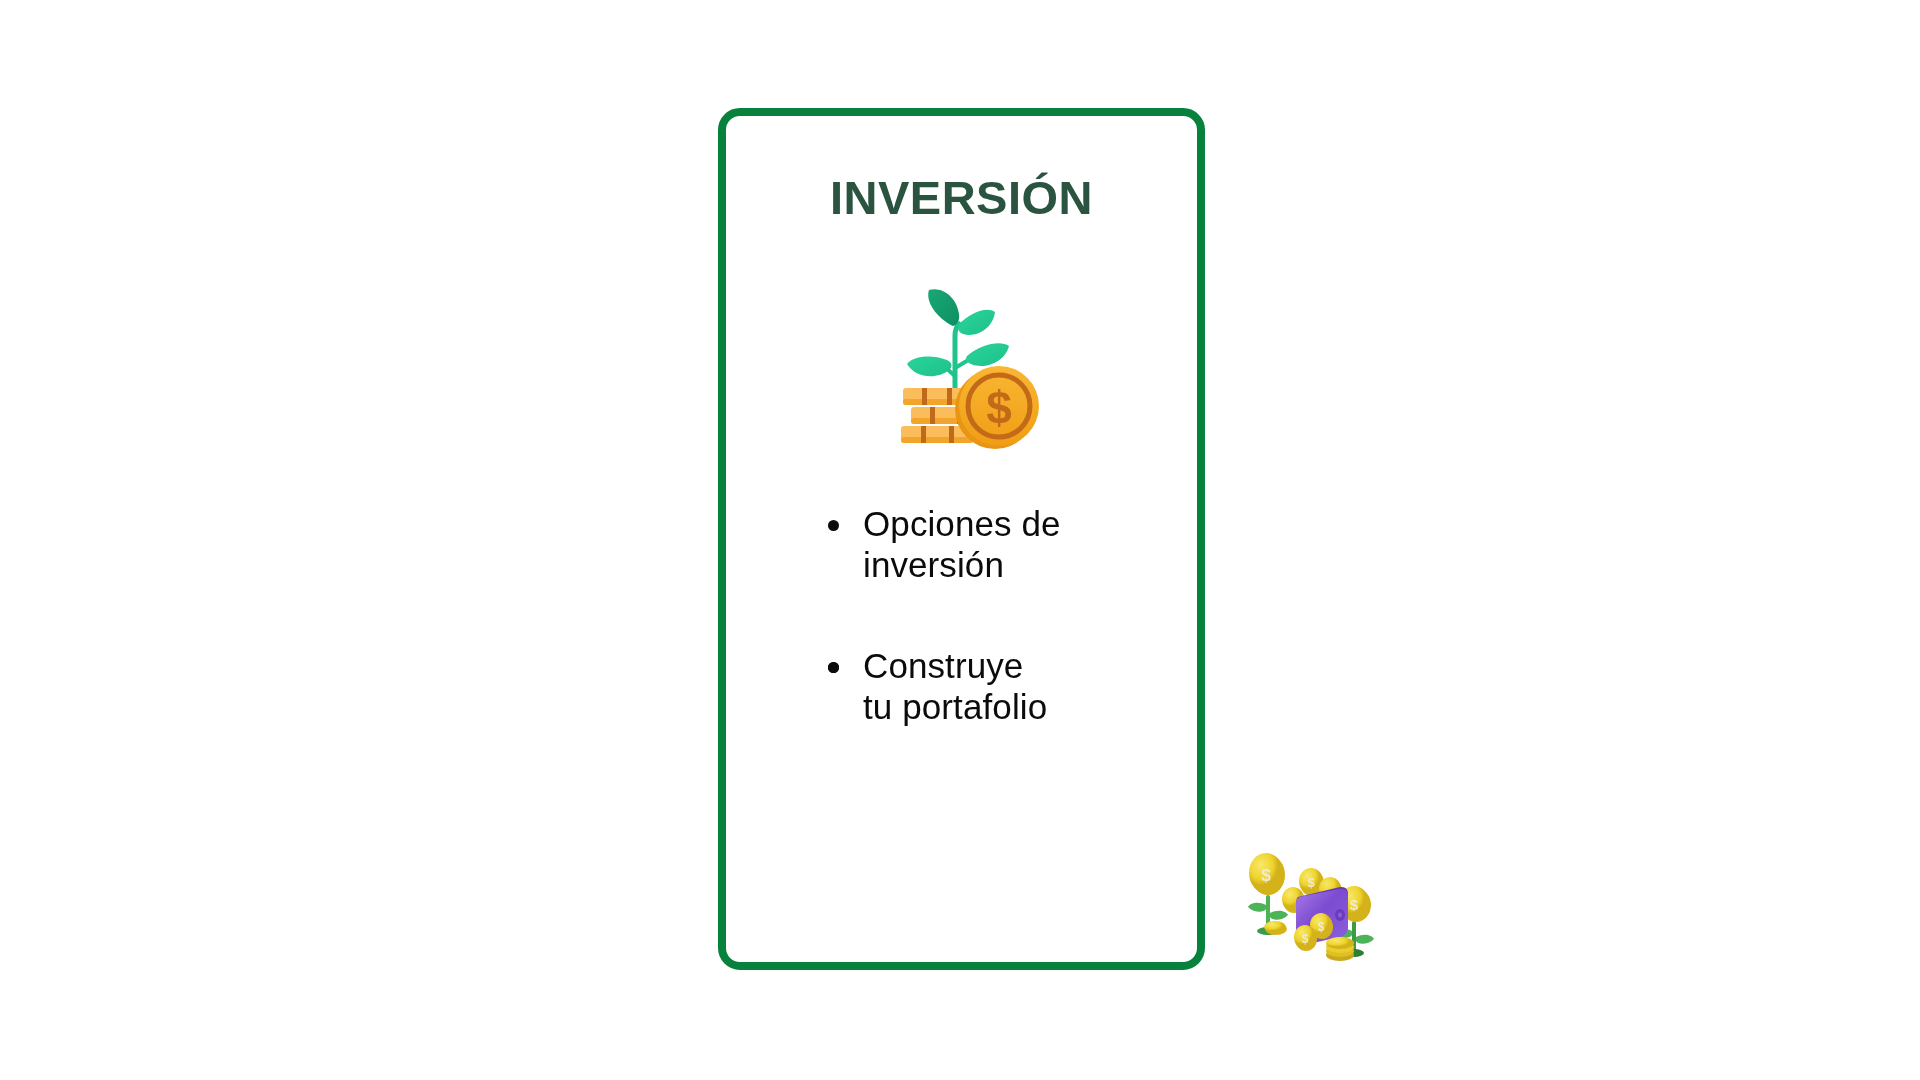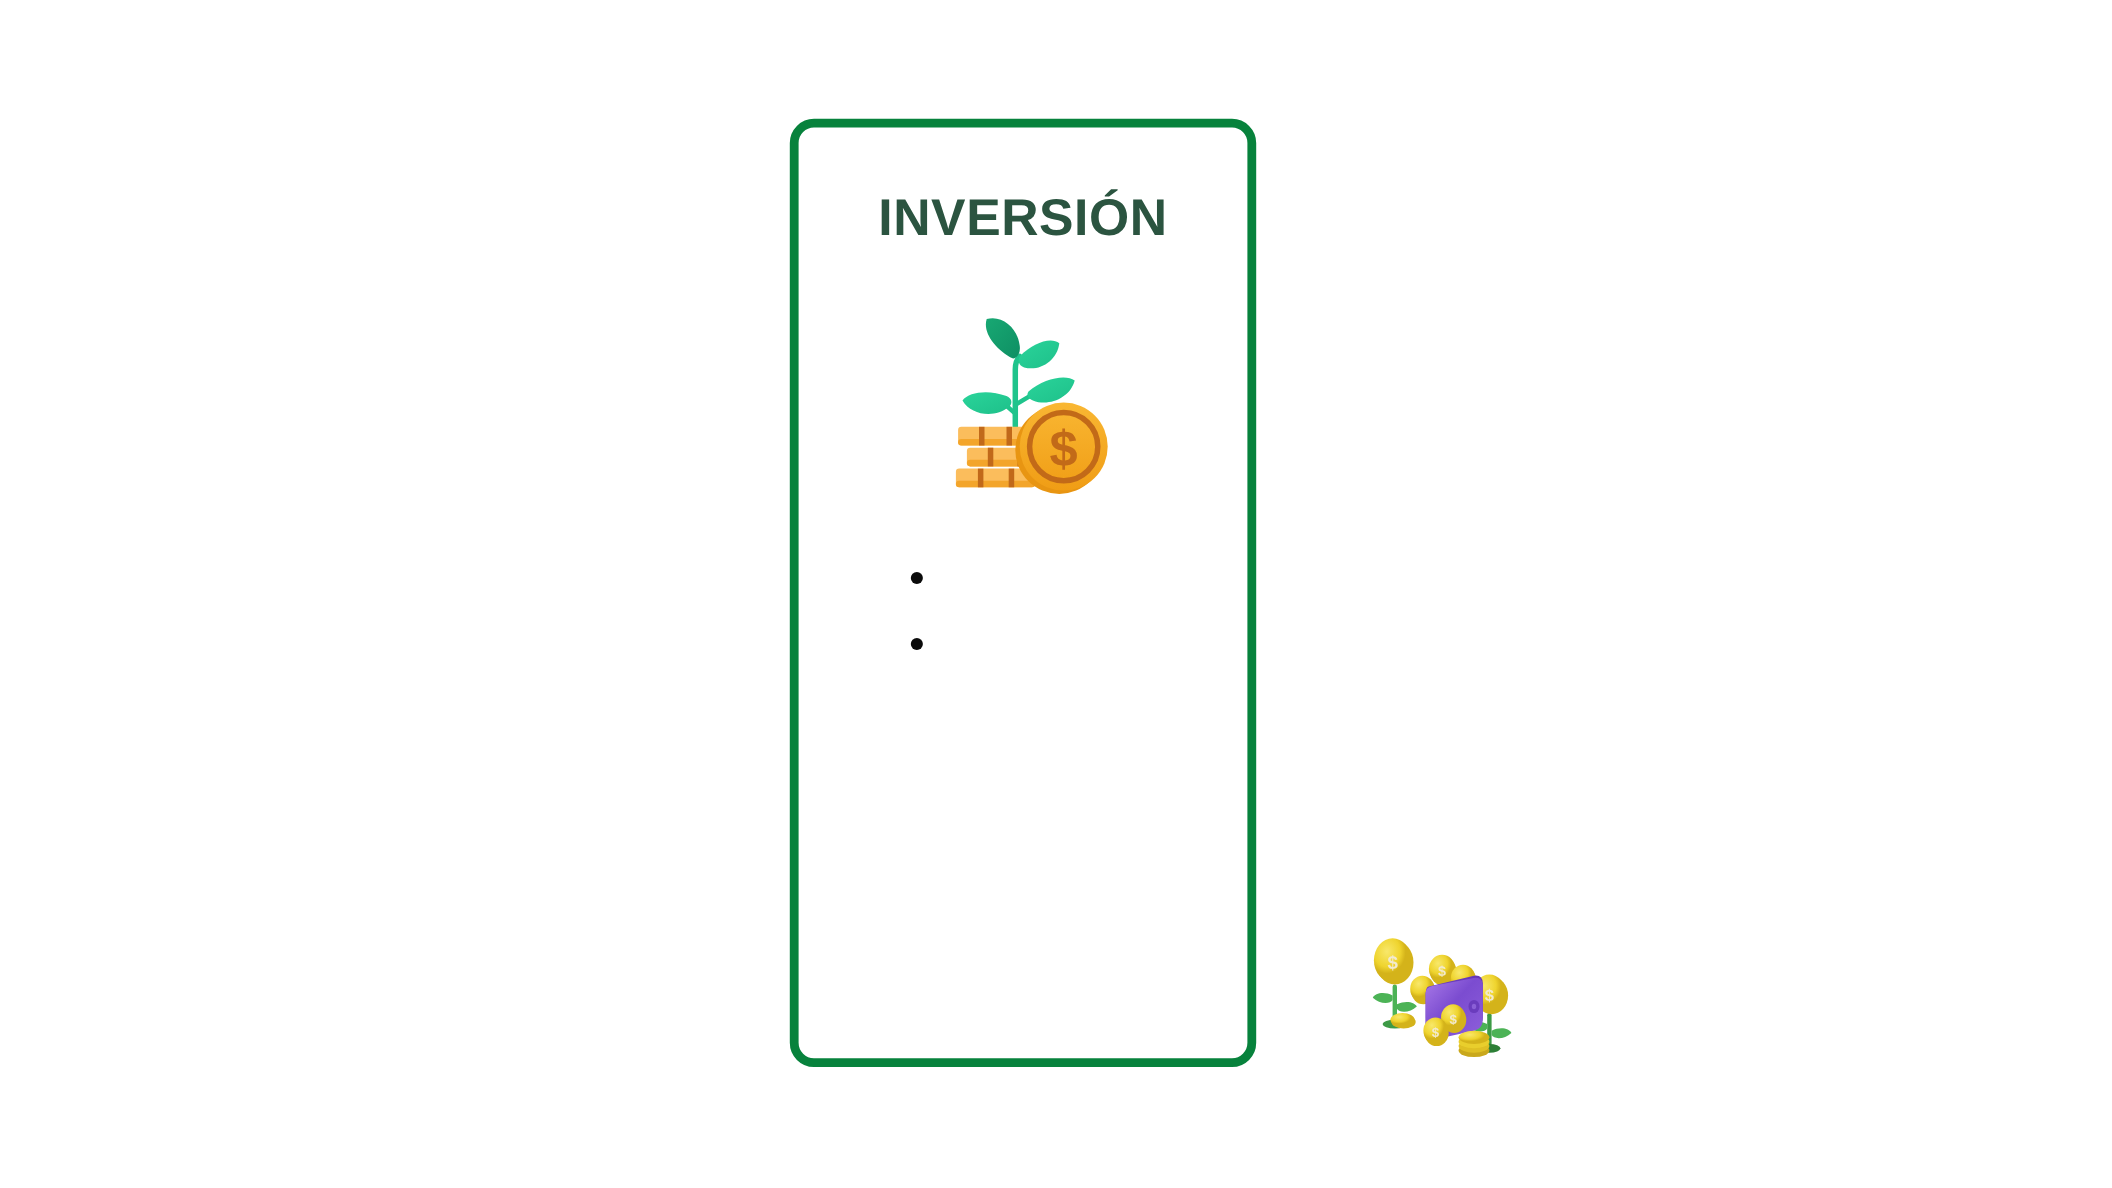--- a/index.html
+++ b/index.html
@@ -20,21 +20,21 @@
     position: absolute;
     inset: 0;
     background: #ffffff;
   }
 
   
   #card {
     position: absolute;
     left: 718px;
     top: 108px;
-    width: 424px;
+    width: 487px;
     height: 862px;
     box-sizing: border-box;
     border: 8px solid #07823c;
     border-radius: 22px;
     background: #ffffff;
   }
 
   
   #card-title {
     position: absolute;
@@ -180,23 +180,30 @@
         <circle cx="128" cy="133" r="40" fill="#e89512"></circle>
         <circle cx="132" cy="130" r="40" fill="url(#coinBigG)"></circle>
         <circle cx="132" cy="130" r="31" fill="none" stroke="#c26a18" stroke-width="5"></circle>
         <text x="132" y="148" text-anchor="middle" font-family="Liberation Sans, sans-serif" font-size="46" font-weight="bold" fill="#c26a18">$</text>
       </svg>
     </div>
 
     <ul id="bullet-list">
       <li class="bullet-item">
         <span class="bullet-dot"></span>
+        <span class="bullet-text">Opciones de
+inversión</span>
       </li>
       <li class="bullet-item">
         <span class="bullet-dot"></span>
+      </li>
+      <li class="bullet-item">
+        <span class="bullet-dot"></span>
+        <span class="bullet-text">Construye
+tu portafolio</span>
       </li>
     </ul>
 
   </div>
 
   <div id="wallet-illustration">
     <svg viewBox="0 0 150 135" xmlns="http://www.w3.org/2000/svg">
       <defs>
         <linearGradient id="walletG" x1="0" y1="0" x2="1" y2="1">
           <stop offset="0%" stop-color="#a97ae8"></stop>

